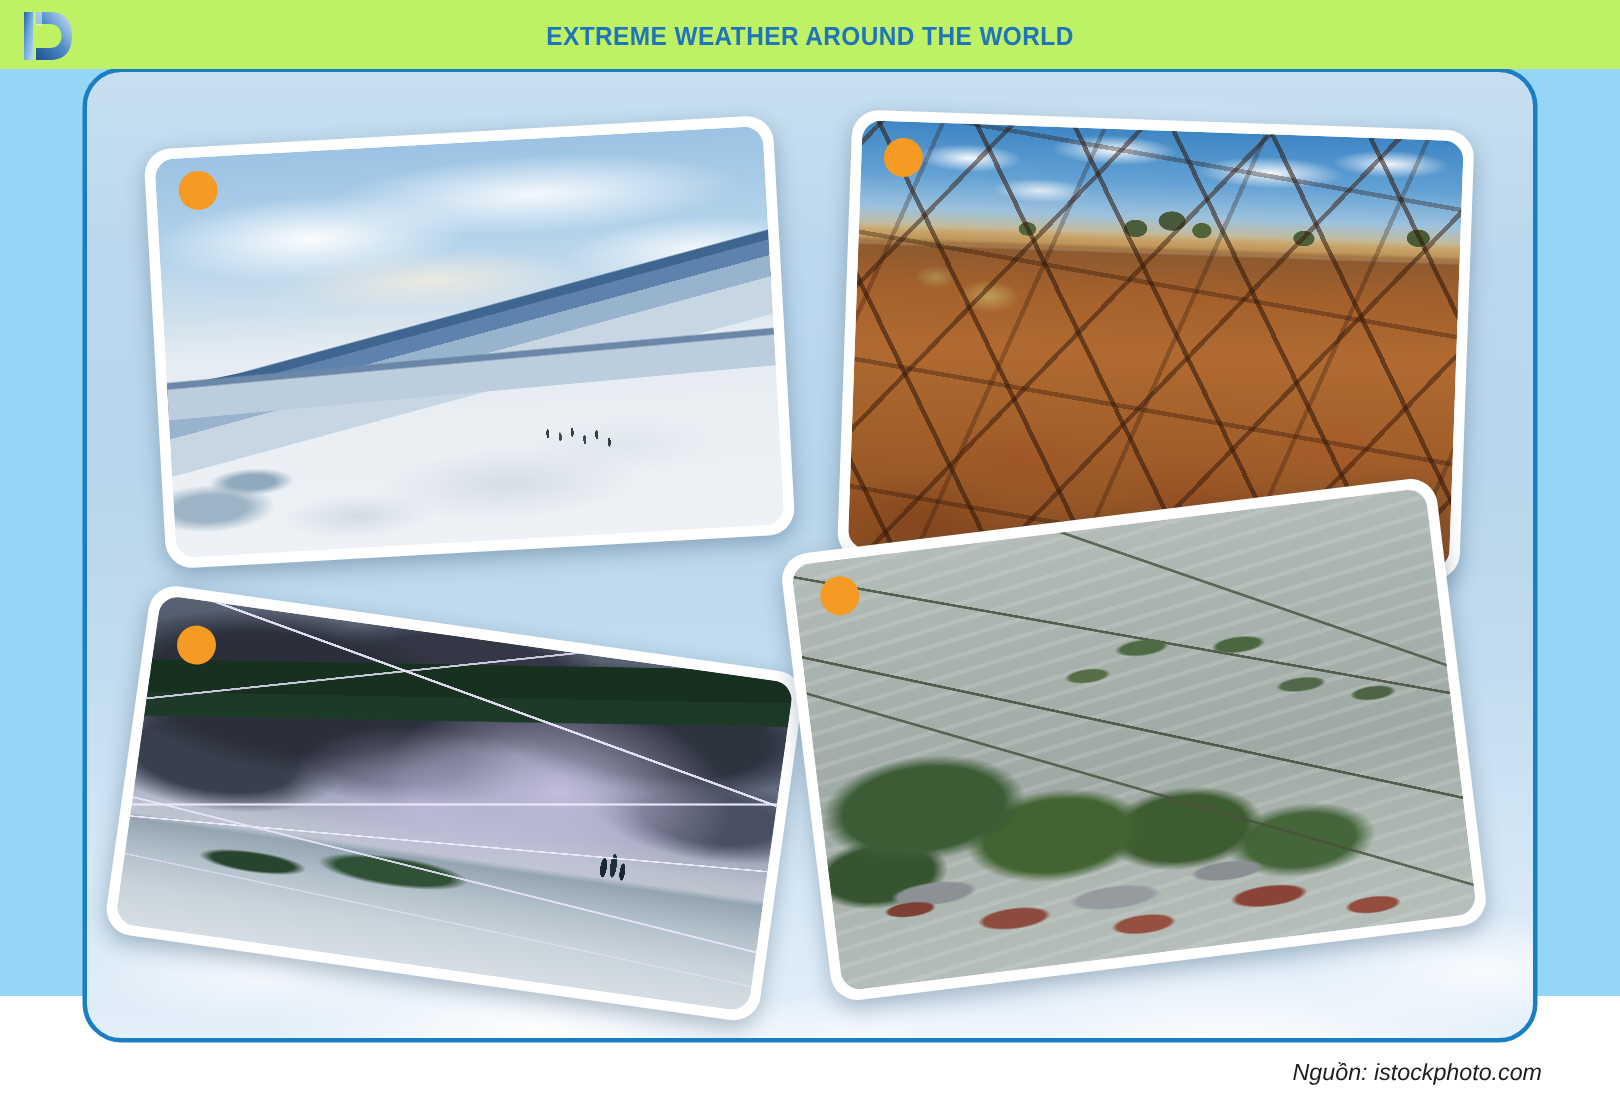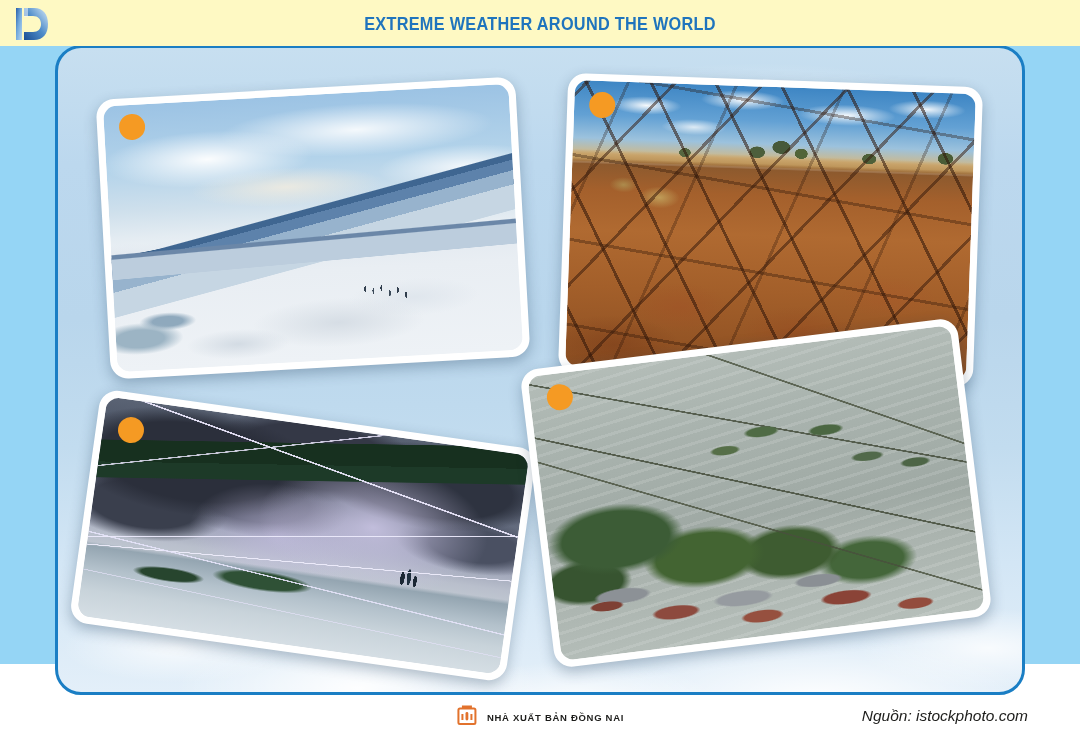--- a/index.html
+++ b/index.html
@@ -20,21 +20,21 @@
     background:#95d5f5;
     z-index:1;
   }
   .side-band.left  { left:0; }
   .side-band.right { right:0; }
 
   
   .header {
     position:absolute; top:0; left:0;
     width:1080px; height:46px;
-    background:#fef9c3;
+    background:#bef264;
     z-index:6;
   }
   .brand-logo {
     position:absolute; left:10px; top:4px;
     width:44px; height:40px;
   }
   .page-title {
     position:absolute;
     top:14px; left:0; width:1080px;
     text-align:center;
@@ -334,26 +334,14 @@
 
   <div class="photo-card" id="card-hurricane">
     <div class="photo-inner">
       <div class="img-hurricane"></div>
     </div>
     <span class="dot-marker"></span>
   </div>
 </div>
 
 <div class="footer">
-  <div class="publisher">
-    <span>
-      <svg width="22" height="24" viewBox="0 0 22 24">
-        <rect x="2.5" y="5.5" width="17" height="15.5" rx="1.5" fill="none" stroke="#e2722c" stroke-width="2"></rect>
-        <rect x="6" y="2.5" width="10" height="3" fill="#e2722c"></rect>
-        <rect x="9.6" y="9" width="2.8" height="8.5" rx="1.4" fill="#e2722c"></rect>
-        <rect x="5.5" y="11" width="2" height="6" fill="#e2722c"></rect>
-        <rect x="14.5" y="11" width="2" height="6" fill="#e2722c"></rect>
-      </svg>
-    </span>
-    <span class="publisher-name">NHÀ XUẤT BẢN ĐỒNG NAI</span>
-  </div>
   <div class="source-note">Nguồn: istockphoto.com</div>
 </div>
 
 </body></html>

